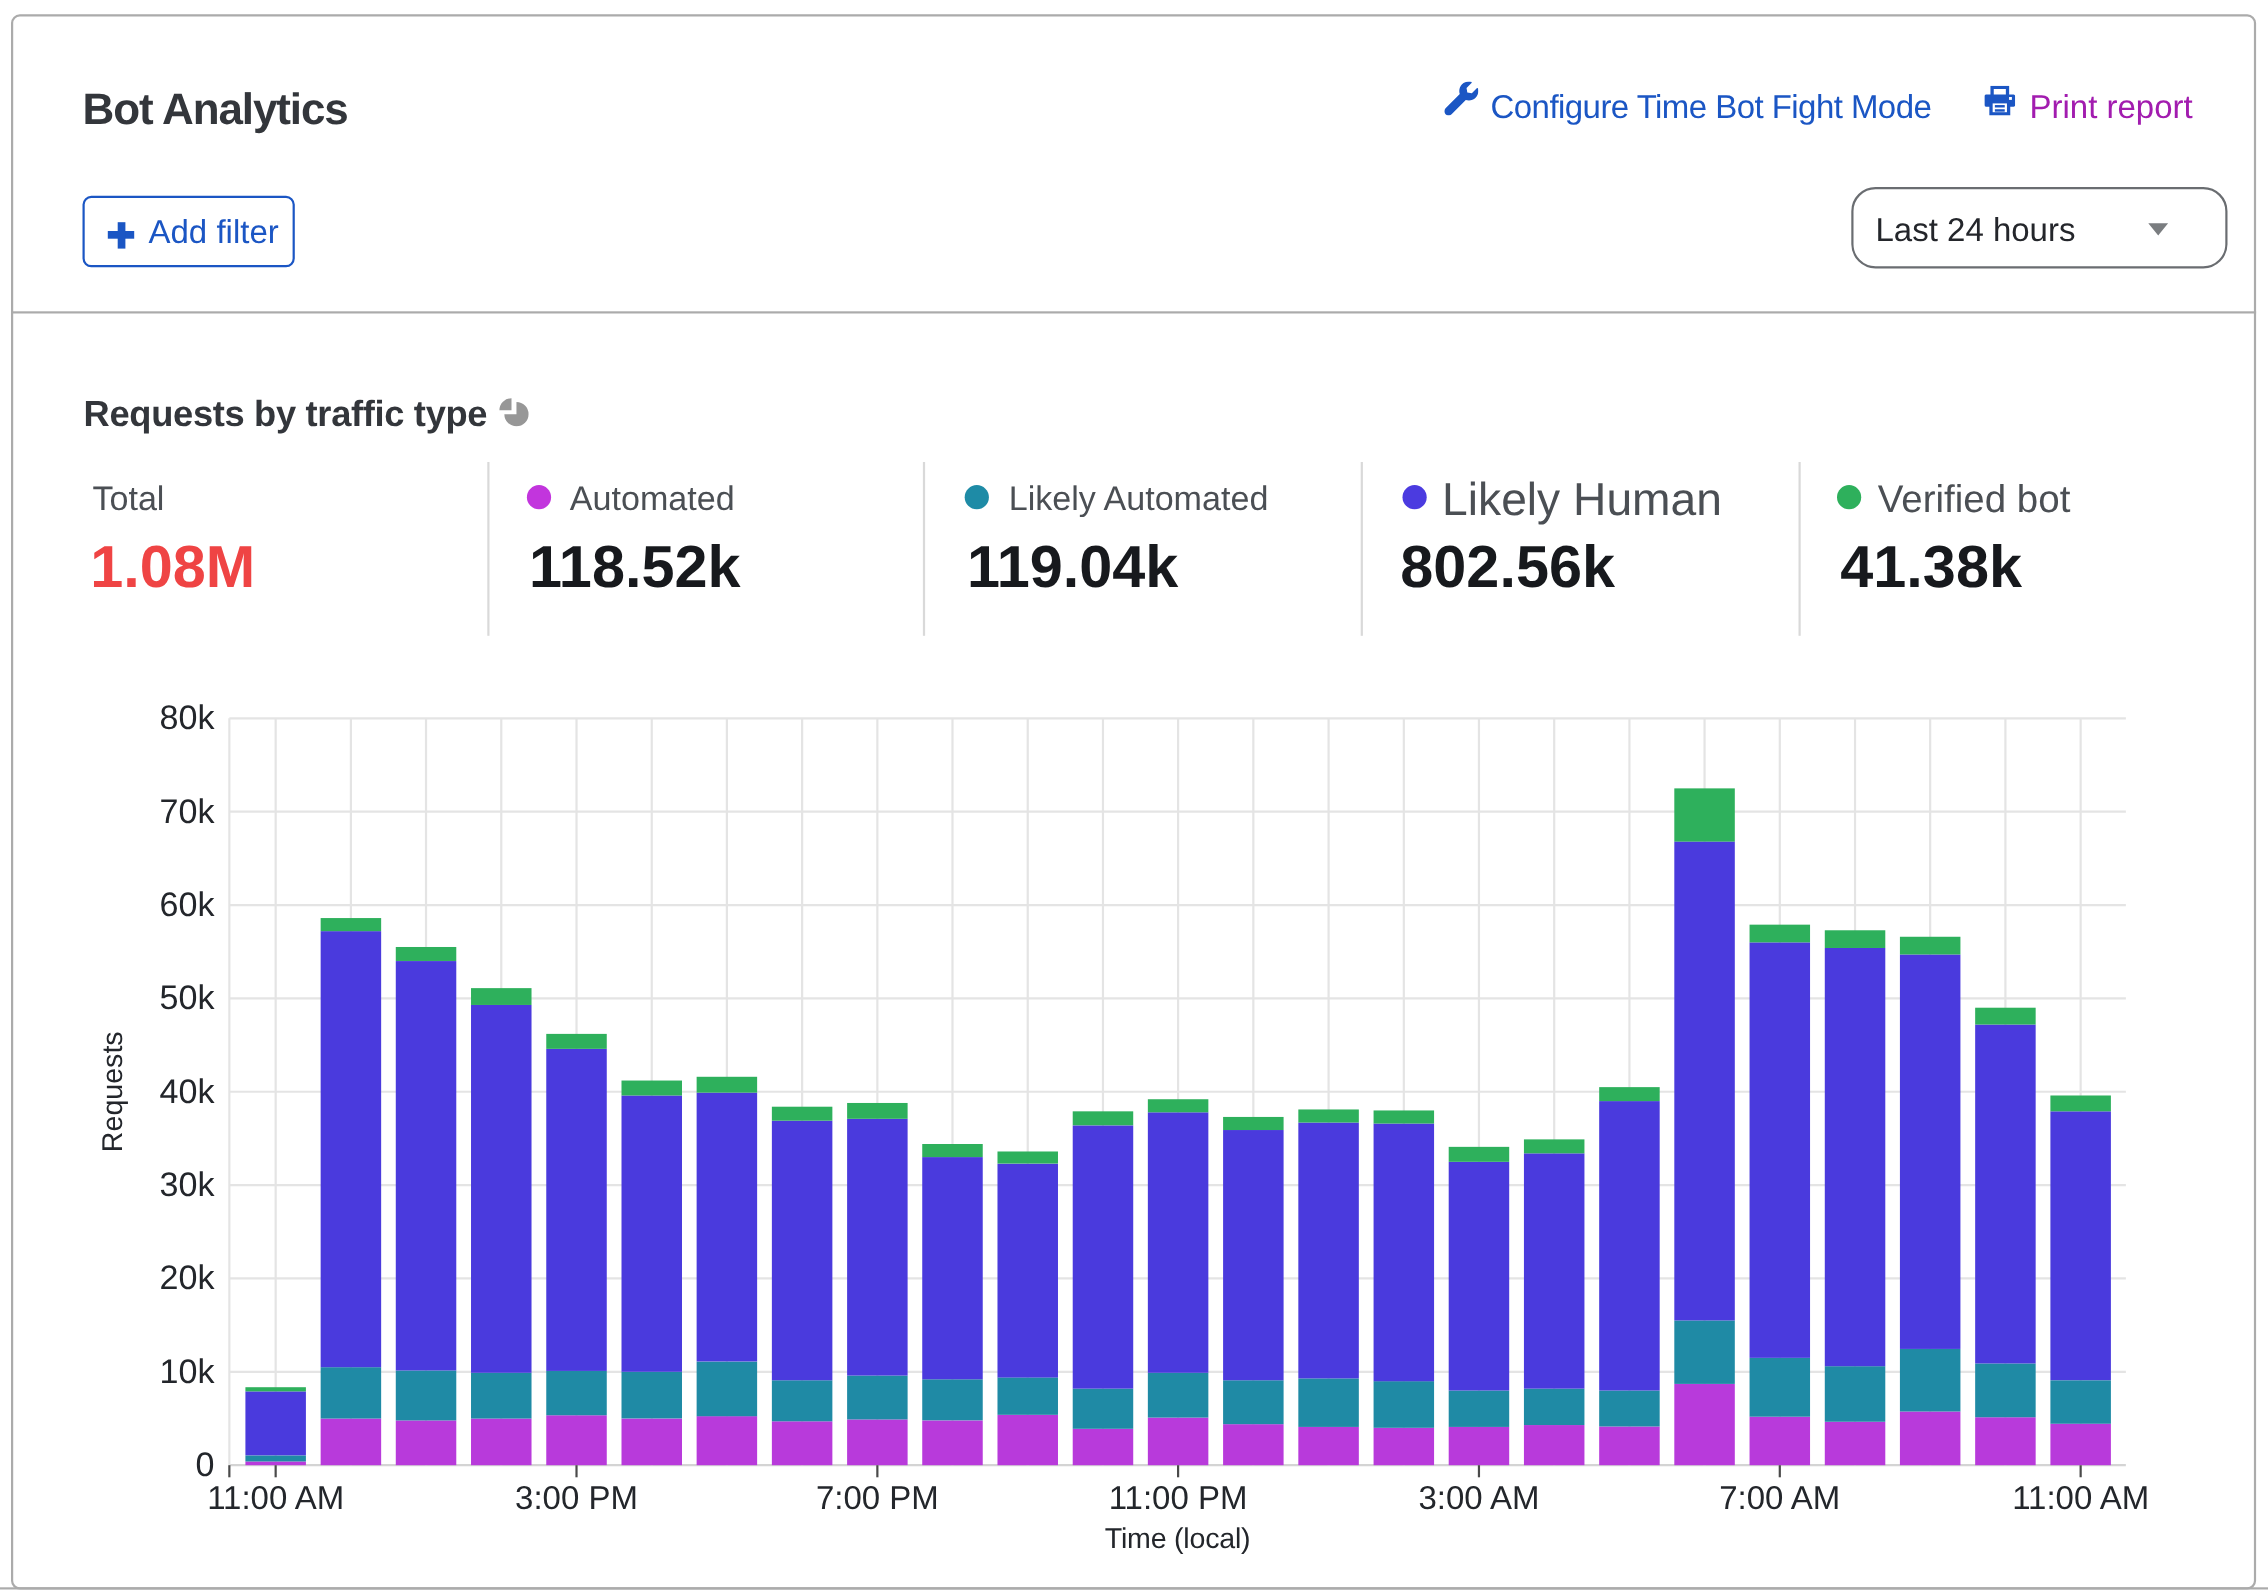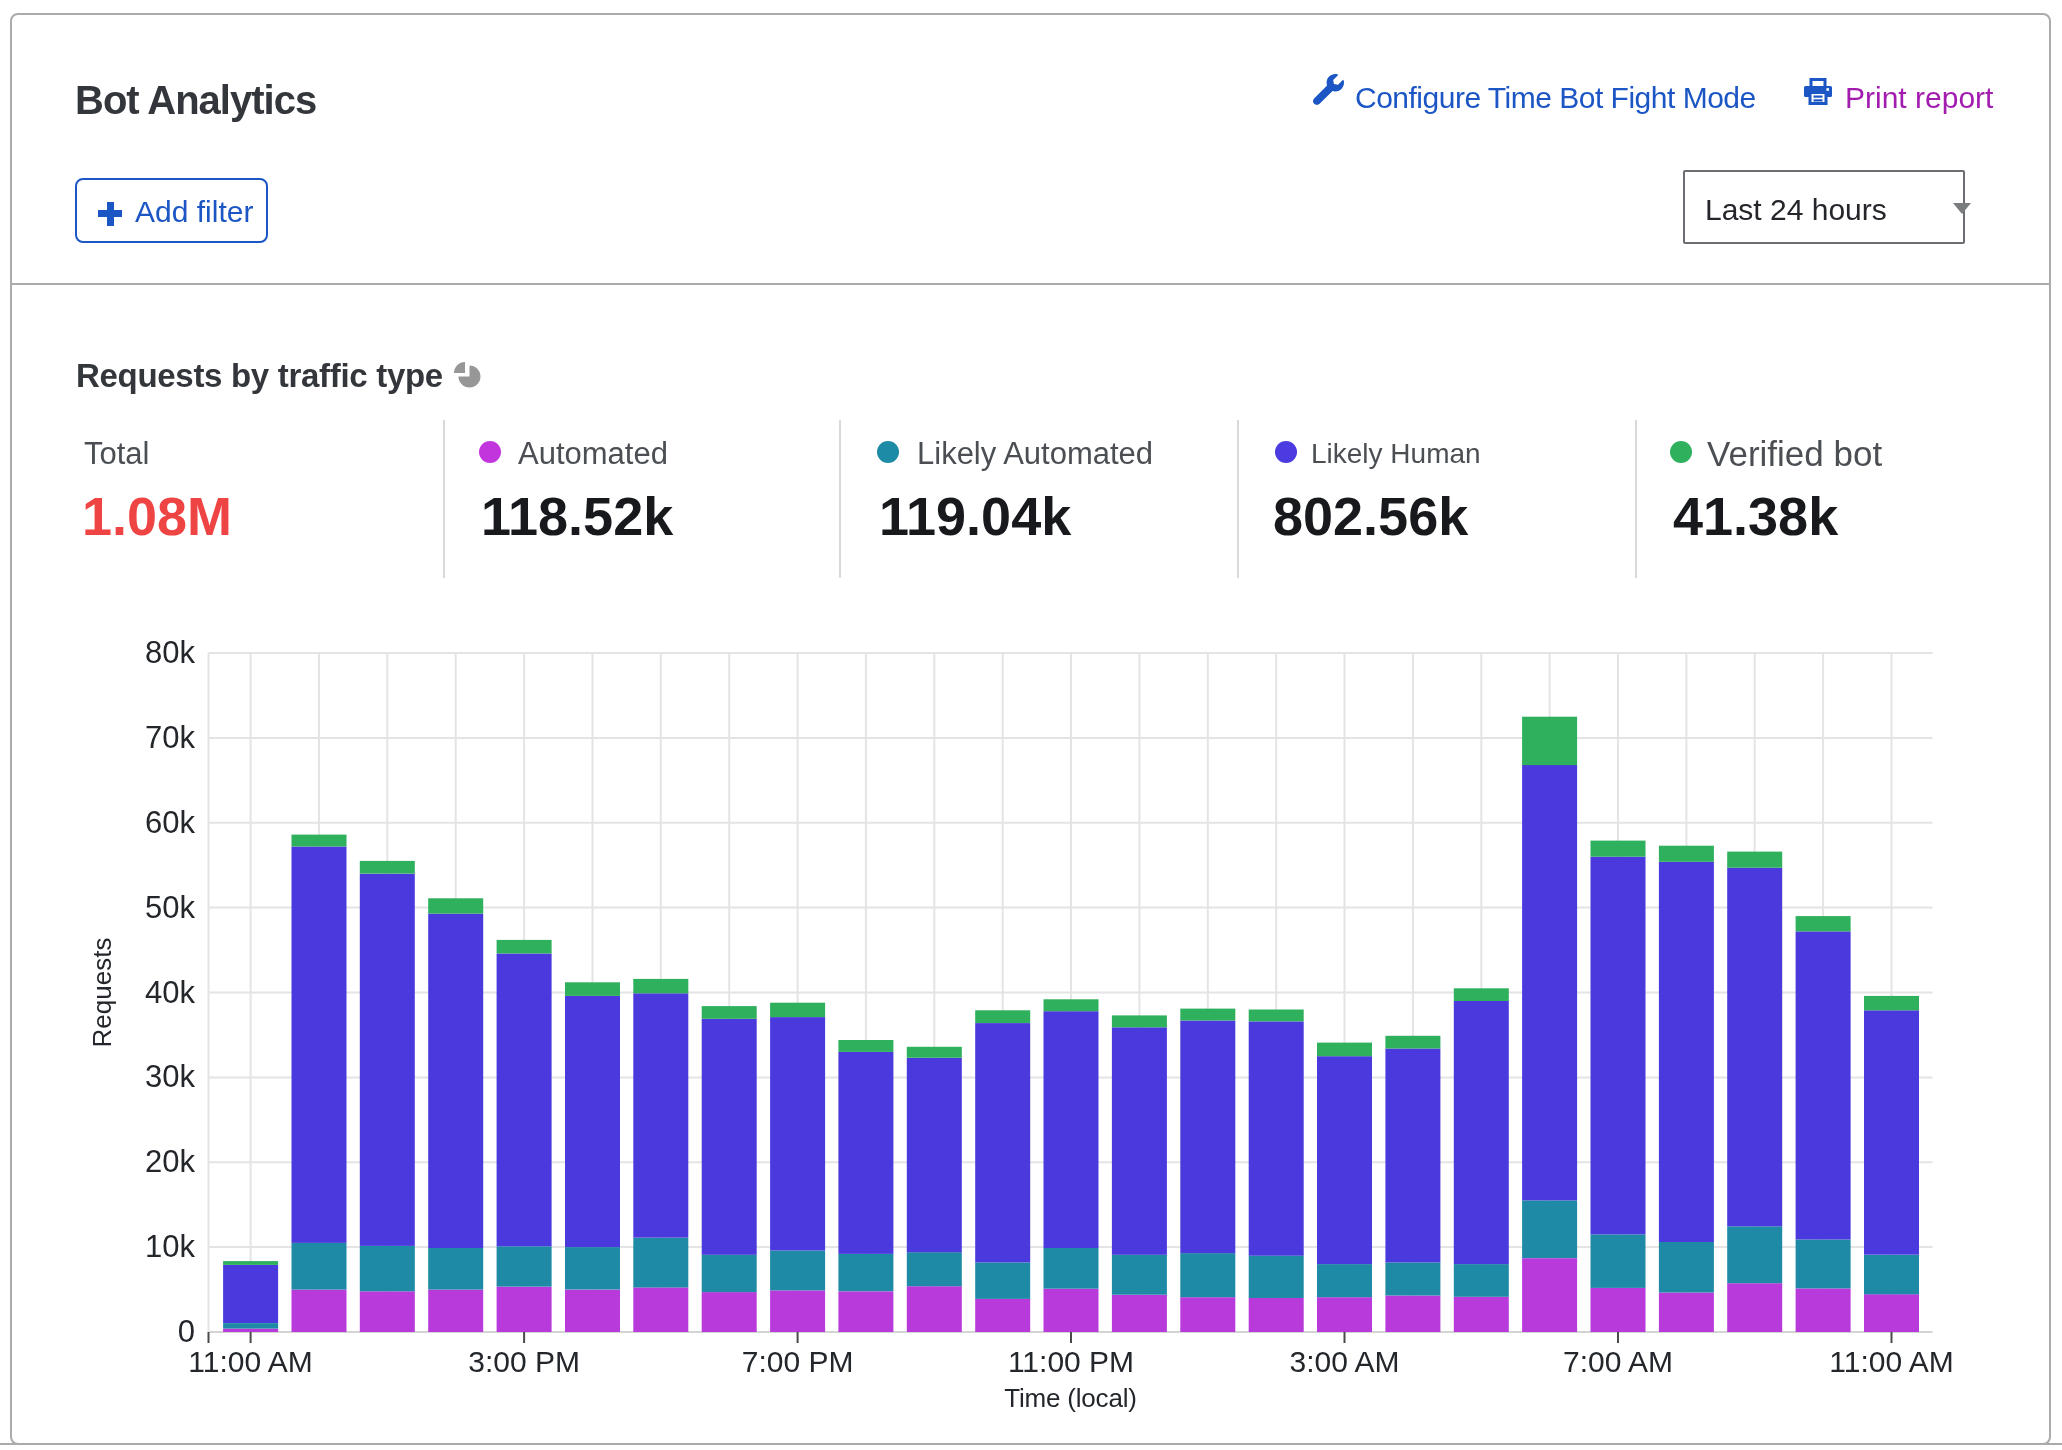--- a/index.html
+++ b/index.html
@@ -25,21 +25,21 @@
     <rect x="9.5" y="21.3" width="9" height="2.2" fill="#1b56c4"></rect>
   </svg>
 <div class="abs" style="left:1845px;top:82px;font-size:30px;line-height:32px;color:#a21caf;">Print report</div>
 
 <div class="abs" style="left:75px;top:178px;width:193px;height:65px;border:2px solid #1b56c4;border-radius:8px;color:#1b56c4;">
   <span class="abs" style="left:21px;top:30px;width:24px;height:7px;background:#1b56c4;"></span>
   <span class="abs" style="left:29.5px;top:21.5px;width:7px;height:24px;background:#1b56c4;"></span>
   <span class="abs" style="left:58px;top:17px;font-size:30px;line-height:30px;">Add filter</span>
 </div>
 
-<div class="abs" style="left:1683px;top:170px;width:282px;height:74px;border:2px solid #6a6d71;border-radius:2px;padding-left:16px;">
+<div class="abs" style="left:1683px;top:170px;width:342px;height:74px;border:2px solid #6a6d71;border-radius:22px;padding-left:16px;">
   <span class="abs" style="left:20px;top:23px;font-size:30px;line-height:30px;color:#24262b;">Last 24 hours</span>
   <span class="abs" style="left:268px;top:31px;width:0;height:0;border-left:9px solid transparent;border-right:9px solid transparent;border-top:11px solid #7a7d80;"></span>
 </div>
 
 <div class="abs" style="left:76px;top:359px;font-size:33px;line-height:33px;font-weight:700;color:#33363b;letter-spacing:-0.3px;">Requests by traffic type</div>
 <svg width="28" height="28" viewBox="0 0 28 28" style="position:absolute;left:453px;top:360px;">
     <path fill="#979797" d="M16.5 5.5 A 11 11 0 1 1 5.5 16.5 L 16.5 16.5 Z"></path>
     <path fill="#979797" d="M12 2 A 11 11 0 0 0 1 13 L 12 13 Z"></path>
   </svg>
 
@@ -53,21 +53,21 @@
 
 <span class="abs" style="left:479px;top:441px;width:22px;height:22px;border-radius:50%;background:#c235dd;"></span>
 <div class="abs" style="left:518px;top:438px;font-size:31px;line-height:31px;color:#4b4f54;">Automated</div>
 <div class="abs" style="left:481px;top:489px;font-size:54px;line-height:54px;font-weight:700;color:#17191d;">118.52k</div>
 
 <span class="abs" style="left:877px;top:441px;width:22px;height:22px;border-radius:50%;background:#1e8ba6;"></span>
 <div class="abs" style="left:917px;top:438px;font-size:31px;line-height:31px;color:#4b4f54;">Likely Automated</div>
 <div class="abs" style="left:879px;top:489px;font-size:54px;line-height:54px;font-weight:700;color:#17191d;">119.04k</div>
 
 <span class="abs" style="left:1275px;top:441px;width:22px;height:22px;border-radius:50%;background:#4b3be0;"></span>
-<div class="abs" style="left:1311px;top:438px;font-size:28px;line-height:31px;color:#4b4f54;">Likely Human</div>
+<div class="abs" style="left:1311px;top:438px;font-size:42px;line-height:31px;color:#4b4f54;">Likely Human</div>
 <div class="abs" style="left:1273px;top:489px;font-size:54px;line-height:54px;font-weight:700;color:#17191d;">802.56k</div>
 
 <span class="abs" style="left:1670px;top:441px;width:22px;height:22px;border-radius:50%;background:#2eb05c;"></span>
 <div class="abs" style="left:1707px;top:438px;font-size:35px;line-height:31px;color:#4b4f54;">Verified bot</div>
 <div class="abs" style="left:1673px;top:489px;font-size:54px;line-height:54px;font-weight:700;color:#17191d;">41.38k</div>
 
 <svg width="2062" height="850" viewBox="0 0 2062 850" style="position:absolute;left:0;top:600px;font-family:'Liberation Sans',sans-serif;">
 <line x1="208.5" y1="732" x2="1932.6" y2="732" stroke="#d4d4d4" stroke-width="2"></line>
 <line x1="208.5" y1="647.1" x2="1932.6" y2="647.1" stroke="#e4e4e4" stroke-width="2"></line>
 <line x1="208.5" y1="562.2" x2="1932.6" y2="562.2" stroke="#e4e4e4" stroke-width="2"></line>

